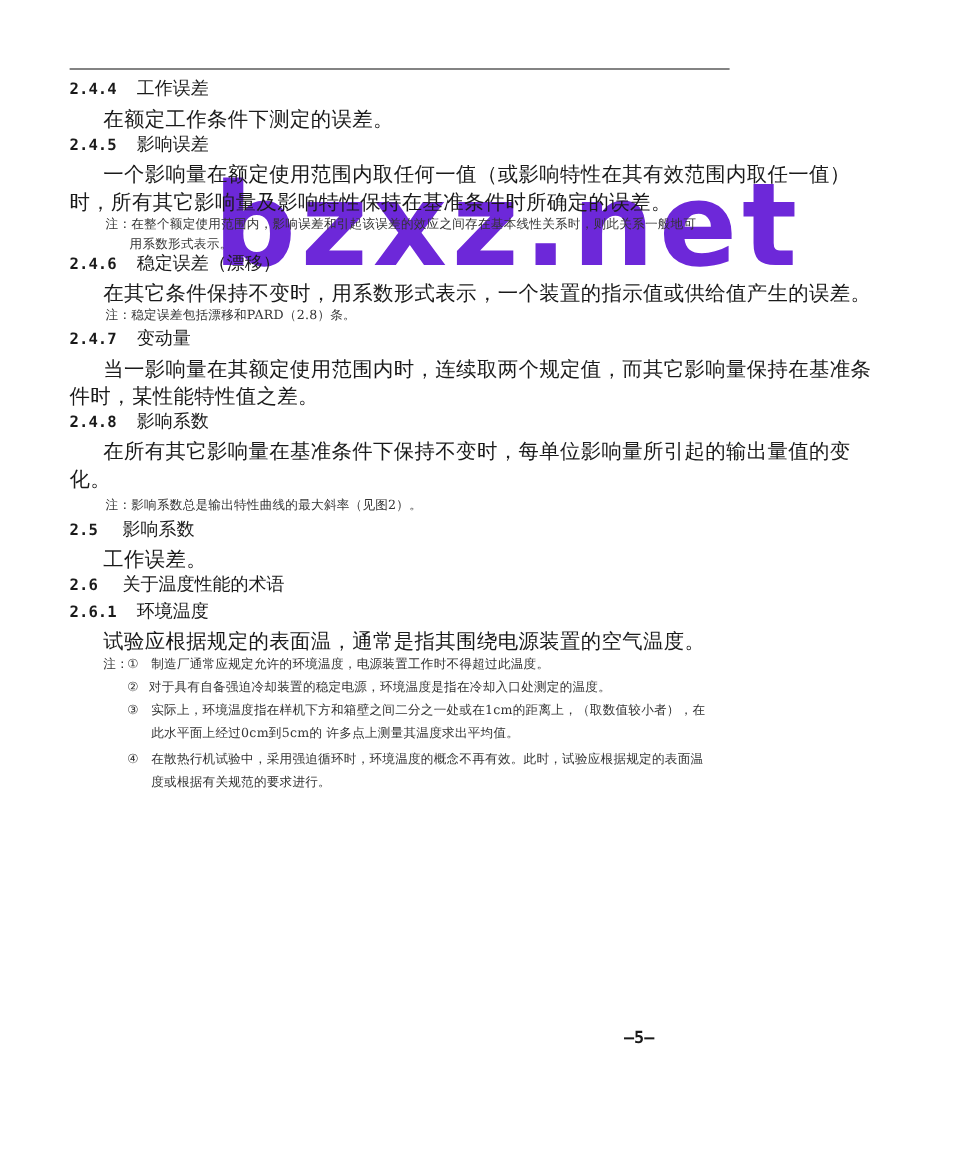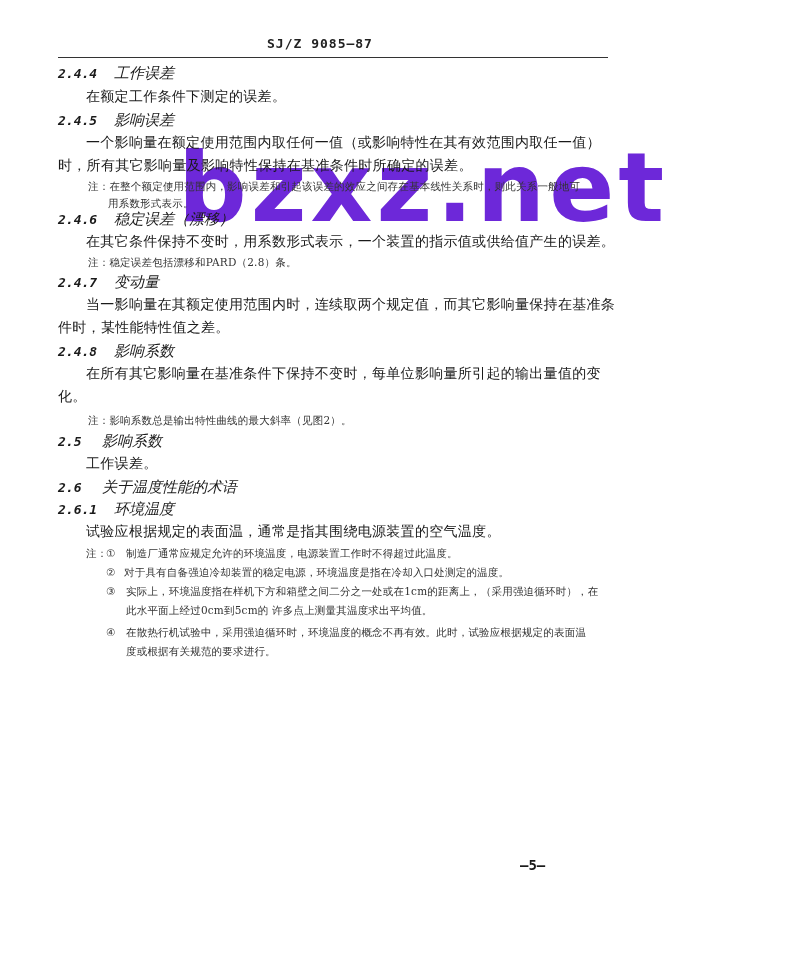--- a/index.html
+++ b/index.html
@@ -18,38 +18,37 @@
     border-top: 1.6px solid #333;
   }
   .watermark {
     position: absolute; left: 178px; top: 140px;
     font-family: "DejaVu Sans", "Liberation Sans", sans-serif; font-weight: bold;
     font-size: 96px; line-height: 96px; color: #6d28d9; letter-spacing: 4px;
     z-index: 0; user-select: none;
   }
   .content { position: absolute; left: 0; top: 0; width: 800px; z-index: 1; }
   .line { position: absolute; white-space: nowrap; }
-  .h3 { font-size: 15px; font-style: italic; }
+  .h3 { font-size: 15px; }
   .h3 .num {
     font-family: "DejaVu Sans Mono", "Liberation Mono", monospace; font-weight: bold;
     font-size: 13px; display: inline-block; width: 56px;
   }
   .h2 .num { width: 44px; }
-  .body { font-size: 14px; letter-spacing: 0.3px; }
+  .body { font-size: 17px; letter-spacing: 0.3px; }
   .note { font-size: 10.5px; color: #333; letter-spacing: 0.2px; }
   .footer {
     position: absolute; top: 857px; left: 520px;
     font-family: "DejaVu Sans Mono", "Liberation Mono", monospace; font-weight: bold; font-size: 14px;
   }
 </style>
 </head>
 <body>
 
 <div class="page">
-  <div class="header">SJ/Z 9085—87</div>
   <div class="rule"></div>
   <div class="watermark">bzxz.net</div>
 
   <div class="content">
 
     <div class="line h3" style="left:58px;top:64px">
       <span class="num">2.4.4</span><span>工作误差</span>
     </div>
     <div class="line body" style="left:86px;top:88px">在额定工作条件下测定的误差。</div>
 
@@ -95,21 +94,21 @@
     <div class="line body" style="left:86px;top:523px">试验应根据规定的表面温，通常是指其围绕电源装置的空气温度。</div>
 
     <div class="line note" style="left:86px;top:547px">注：</div>
     <div class="line note" style="left:106px;top:547px">①</div>
     <div class="line note" style="left:126px;top:547px">制造厂通常应规定允许的环境温度，电源装置工作时不得超过此温度。</div>
 
     <div class="line note" style="left:106px;top:566px">②</div>
     <div class="line note" style="left:124px;top:566px">对于具有自备强迫冷却装置的稳定电源，环境温度是指在冷却入口处测定的温度。</div>
 
     <div class="line note" style="left:106px;top:585px">③</div>
-    <div class="line note" style="left:126px;top:585px">实际上，环境温度指在样机下方和箱壁之间二分之一处或在1cm的距离上，（采用强迫循环时），在</div>
+    <div class="line note" style="left:126px;top:585px">实际上，环境温度指在样机下方和箱壁之间二分之一处或在1cm的距离上，（取数值较小者），在</div>
     <div class="line note" style="left:126px;top:604px">此水平面上经过0cm到5cm的 许多点上测量其温度求出平均值。</div>
 
     <div class="line note" style="left:106px;top:626px">④</div>
     <div class="line note" style="left:126px;top:626px">在散热行机试验中，采用强迫循环时，环境温度的概念不再有效。此时，试验应根据规定的表面温</div>
     <div class="line note" style="left:126px;top:645px">度或根据有关规范的要求进行。</div>
   </div>
 
   <div class="footer">—5—</div>
 </div>
 

